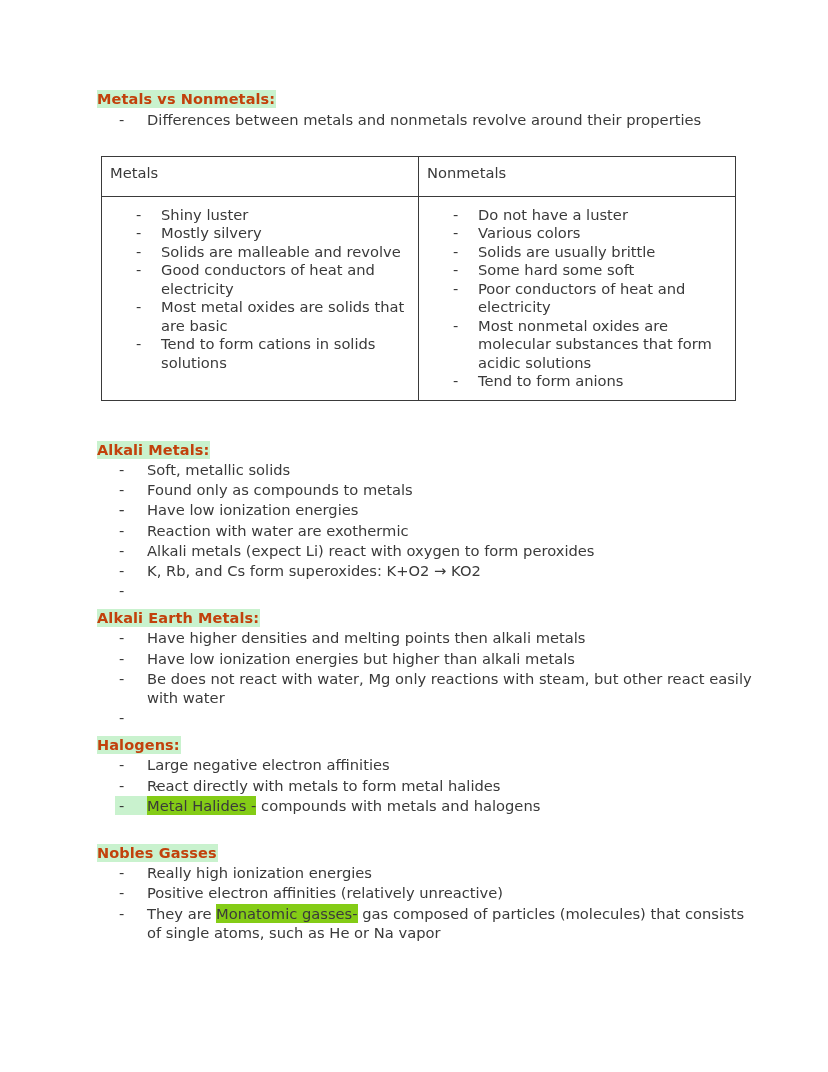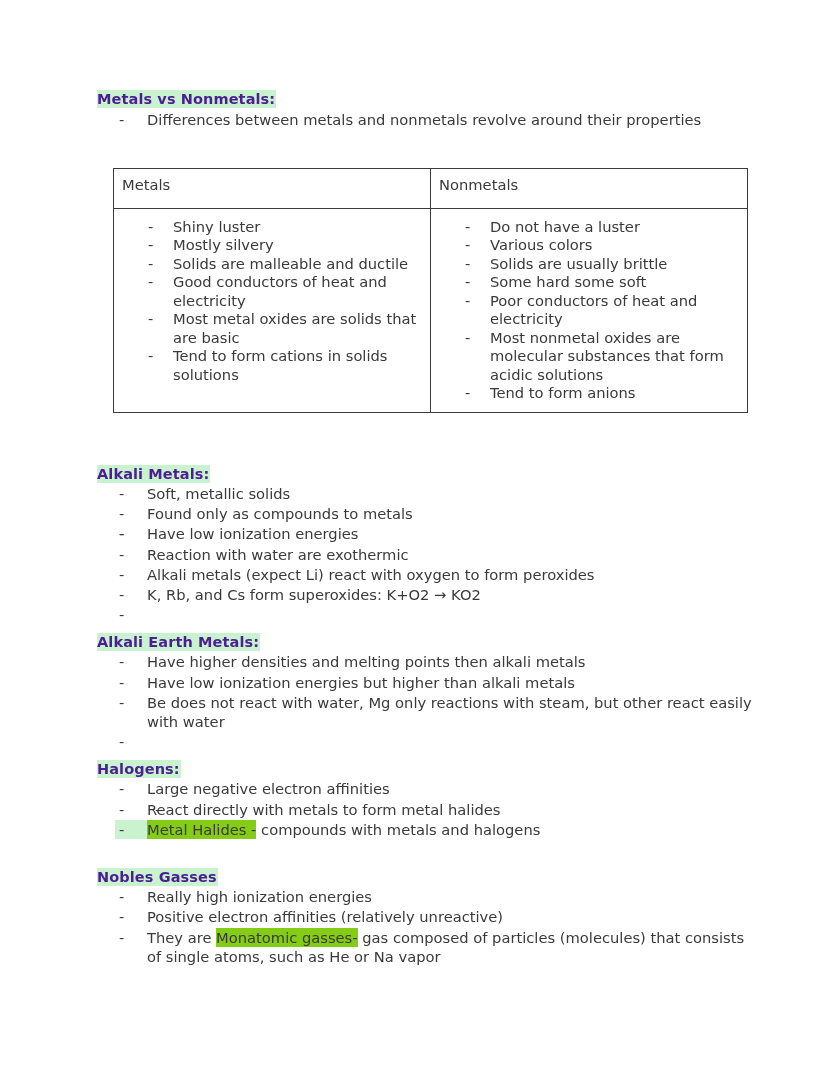--- a/index.html
+++ b/index.html
@@ -26,21 +26,21 @@
     position: absolute;
     left: 97px;
     top: 90px;
     width: 660px;
   }
 
   
   .section-heading {
     font-size: 14.5px;
     font-weight: 700;
-    color: #4c1d95;
+    color: #c2410c;
     line-height: 1.35;
     margin: 0;
     letter-spacing: 0.1px;
   }
   .section-heading .hl {
     background: #c9f2ce;
     padding: 1px 1px 1px 0;
     box-decoration-break: clone;
     -webkit-box-decoration-break: clone;
   }
@@ -95,21 +95,21 @@
   li.hl-from-dash > .dash,
   li.hl-from-dash > .txt {
     position: relative;
     z-index: 1;
   }
 
   
   table.props {
     border-collapse: collapse;
     width: 634px;
-    margin: 16px;
+    margin: 4px;
     table-layout: fixed;
   }
   table.props td {
     border: 1.6px solid #3a3a3a;
     vertical-align: top;
     padding: 0;
   }
   table.props td.head {
     height: 32px;
     padding: 7px 0 0 8px;
@@ -166,21 +166,21 @@
     <tbody>
       <tr>
         <td class="head">Metals</td>
         <td class="head">Nonmetals</td>
       </tr>
       <tr>
         <td class="body">
           <ul class="cellbullets">
             <li><span class="dash">-</span><span>Shiny luster</span></li>
             <li><span class="dash">-</span><span>Mostly silvery</span></li>
-            <li><span class="dash">-</span><span>Solids are malleable and ductile</span></li>
+            <li><span class="dash">-</span><span>Solids are malleable and revolve</span></li>
             <li><span class="dash">-</span><span>Good conductors of heat and electricity</span></li>
             <li><span class="dash">-</span><span>Most metal oxides are solids that are basic</span></li>
             <li><span class="dash">-</span><span>Tend to form cations in solids solutions</span></li>
           </ul>
         </td>
         <td class="body">
           <ul class="cellbullets">
             <li><span class="dash">-</span><span>Do not have a luster</span></li>
             <li><span class="dash">-</span><span>Various colors</span></li>
             <li><span class="dash">-</span><span>Solids are usually brittle</span></li>

